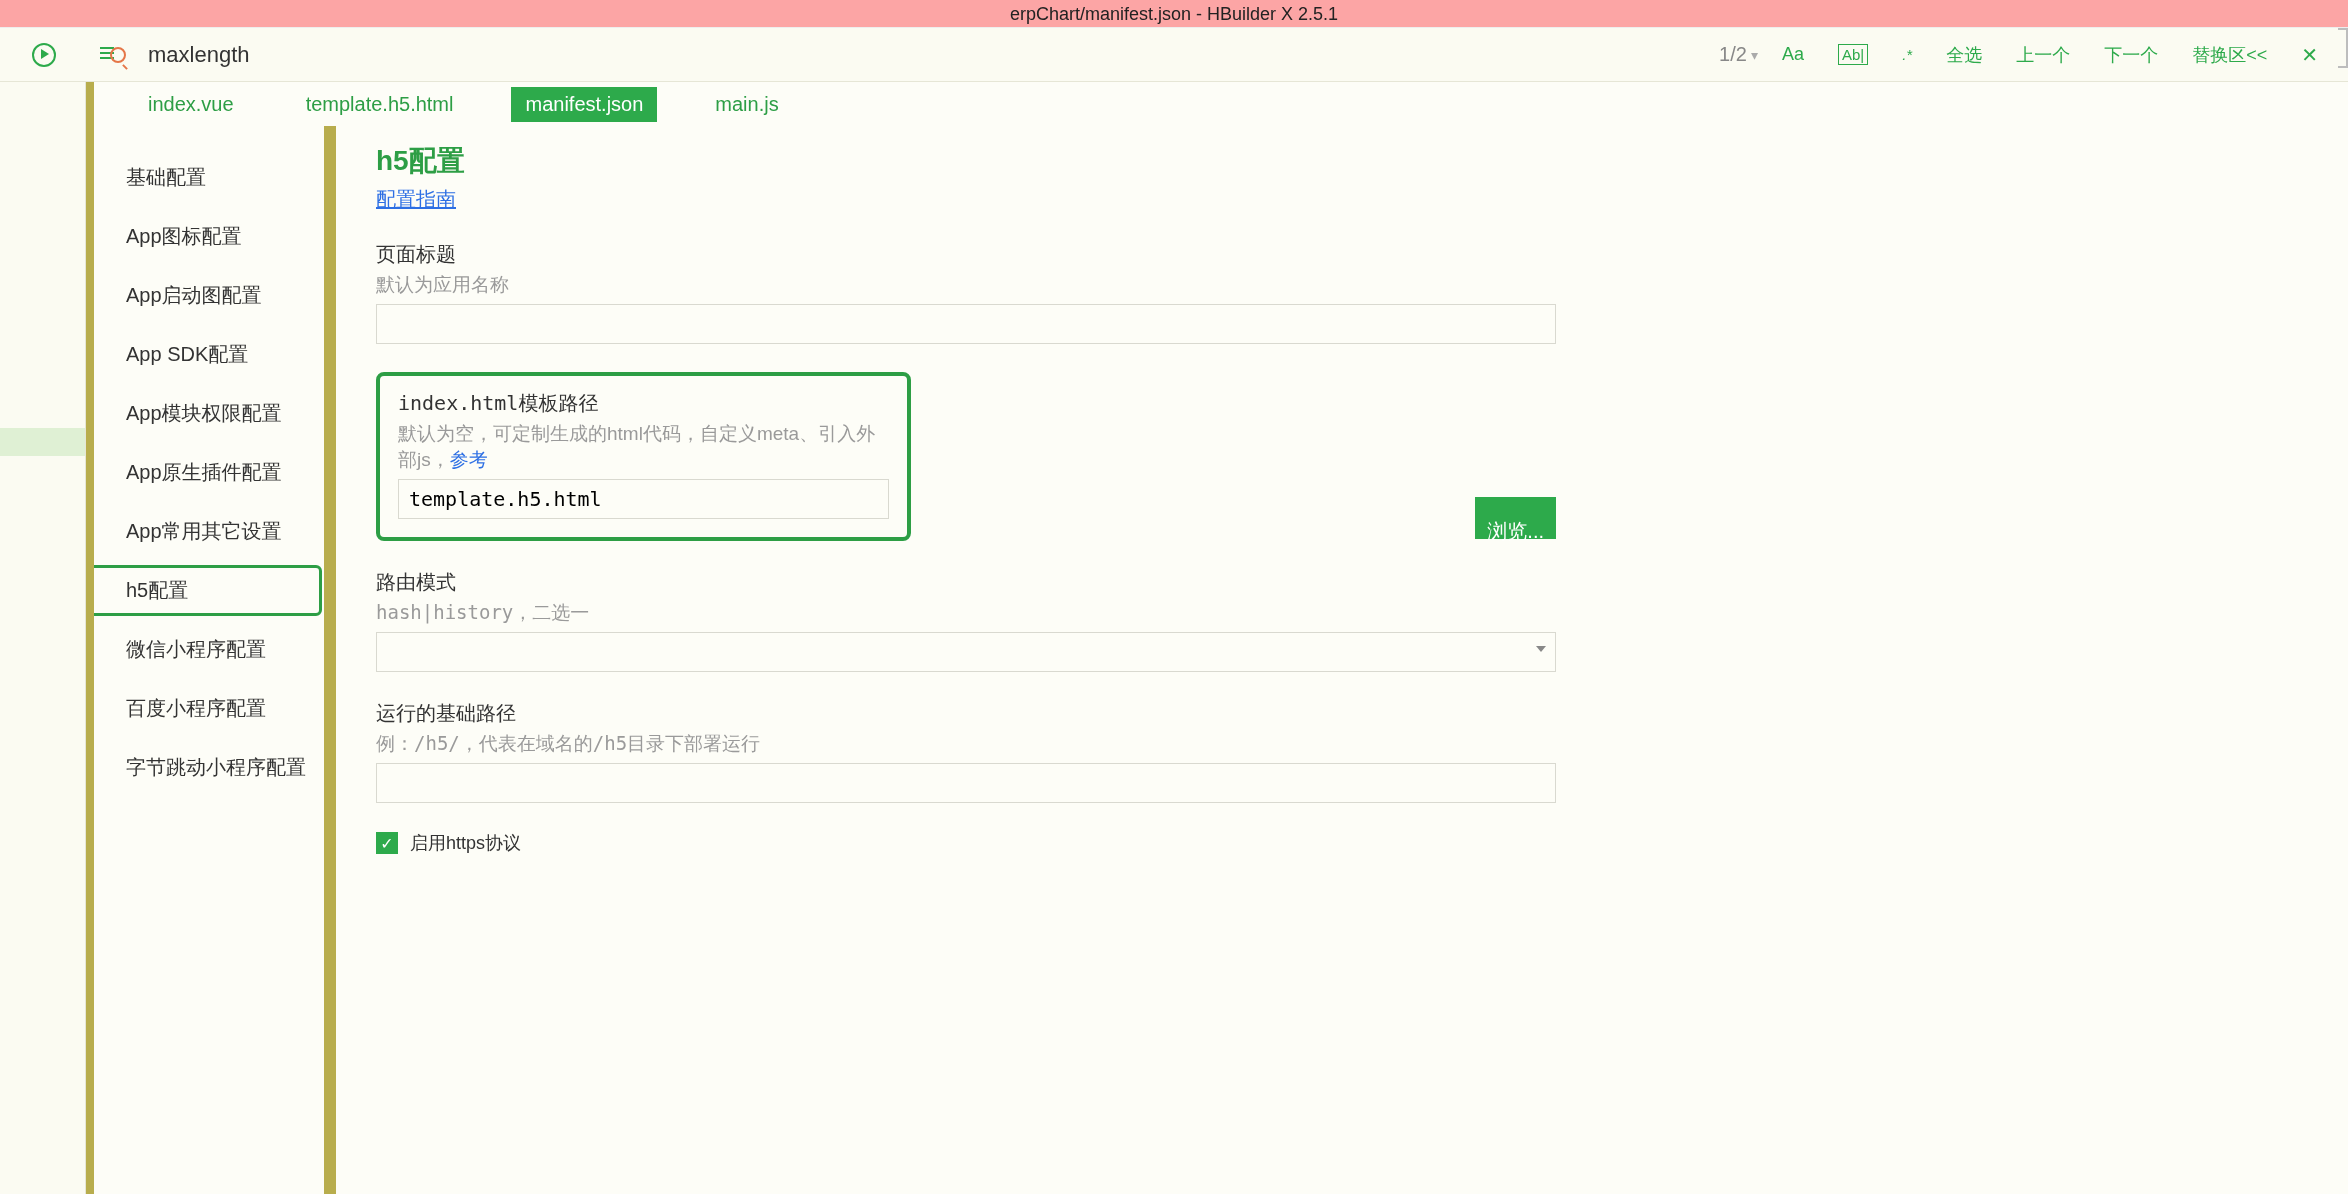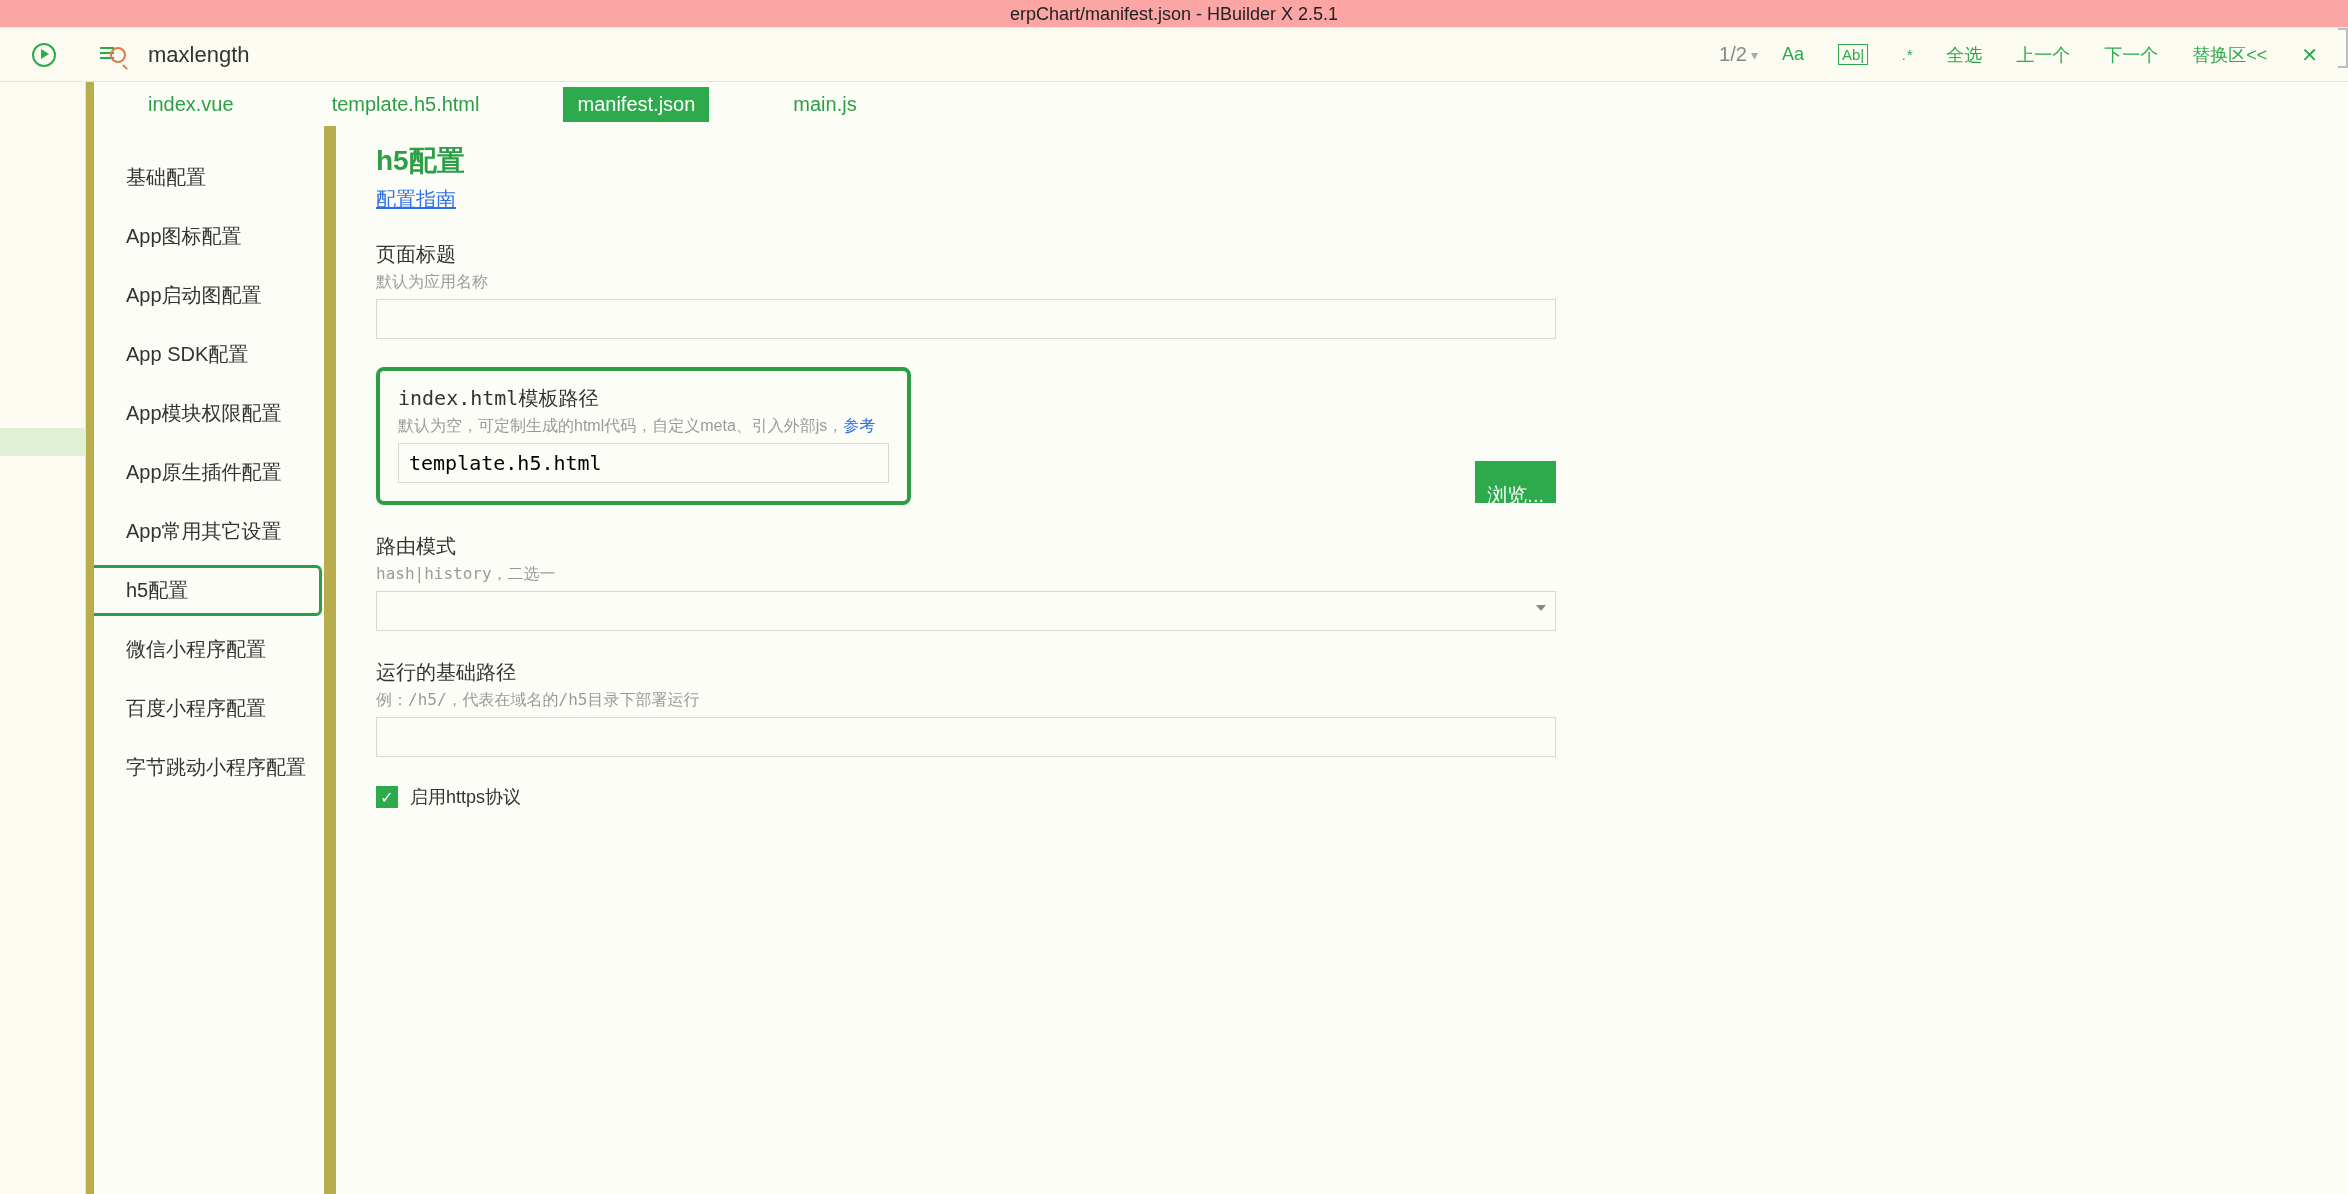--- a/index.html
+++ b/index.html
@@ -23,36 +23,36 @@
     .sb-i { font-style:italic; font-size:15px; }
     .sb-close { color:#2daa4b; font-size:20px; margin-right:20px; cursor:pointer; }
     .mini-bar { width:10px; border:2px solid #bdbdbd; border-left:none; height:40px; align-self:flex-start; }
     
     .main { display:flex; height:calc(100vh - 82px); overflow:hidden; }
     .gutter { width:86px; background:#fbfbf2; border-right:1px solid #e6e6d6; position:relative; }
     .gutter-hl { position:absolute; left:0; right:0; top:346px; height:28px; background:#dff0d4; }
     .split { width:8px; background:#b8ad4d; }
     .content { flex:1; display:flex; flex-direction:column; background:#fdfdf7; }
     
-    .tabs { display:flex; align-items:center; height:44px; padding-left:40px; gap:70px; }
+    .tabs { display:flex; align-items:center; height:44px; padding-left:40px; gap:44px; }
     .tab { color:#2d9e45; font-size:20px; cursor:pointer; padding:6px 14px; }
     .tab.active { background:#2daa4b; color:#fff; }
     
     .body { flex:1; display:flex; overflow:hidden; }
     .sidebar { width:230px; padding:22px 0; position:relative; }
     .side-item { padding:16px 0 16px 32px; font-size:20px; color:#333; cursor:pointer; }
     .side-item.selected { position:relative; }
     .side-item.selected::before { content:""; position:absolute; left:-14px; top:4px; right:2px; bottom:4px; border:3px solid #2d9e45; border-radius:6px; }
     .vsplit { width:12px; background:#b8ad4d; margin-right:40px; }
     .form { flex:1; padding:16px 0 20px 0; overflow:auto; }
     .h5-title { color:#2d9e45; font-size:28px; font-weight:600; }
     .guide-link { color:#2d6fe4; font-size:20px; text-decoration:underline; display:inline-block; margin-top:6px; }
     .field { margin-top:28px; max-width:1180px; }
     .field-label { font-size:20px; color:#333; }
-    .field-sub { font-size:16px; color:#9a9a9a; margin-top:4px; font-family:"Menlo","Consolas",monospace; }
+    .field-sub { font-size:19px; color:#9a9a9a; margin-top:4px; font-family:"Menlo","Consolas",monospace; }
     .field-sub .link { color:#2d6fe4; }
     .text-input { width:100%; height:40px; border:1px solid #d9d9d0; background:#fdfdf7; padding:4px 10px; font-size:20px; font-family:"Menlo","Consolas",monospace; margin-top:6px; }
     .selectish { position:relative; }
     .selectish::after { content:""; position:absolute; right:10px; top:50%; border-left:5px solid transparent; border-right:5px solid transparent; border-top:6px solid #888; transform:translateY(-50%); }
     .template-box { border:4px solid #2d9e45; border-radius:8px; padding:14px 18px 18px 18px; max-width:535px; }
     .template-row { display:flex; align-items:flex-end; }
     .template-row .left { flex:1; }
     .browse-btn { background:#2daa4b; color:#fff; border:none; padding:21px 12px; font-size:20px; cursor:pointer; height:40px; margin-bottom:2px; }
     .template-input-wrap{ flex:1; }
     .chk-row { display:flex; align-items:center; gap:12px; margin-top:28px; }

